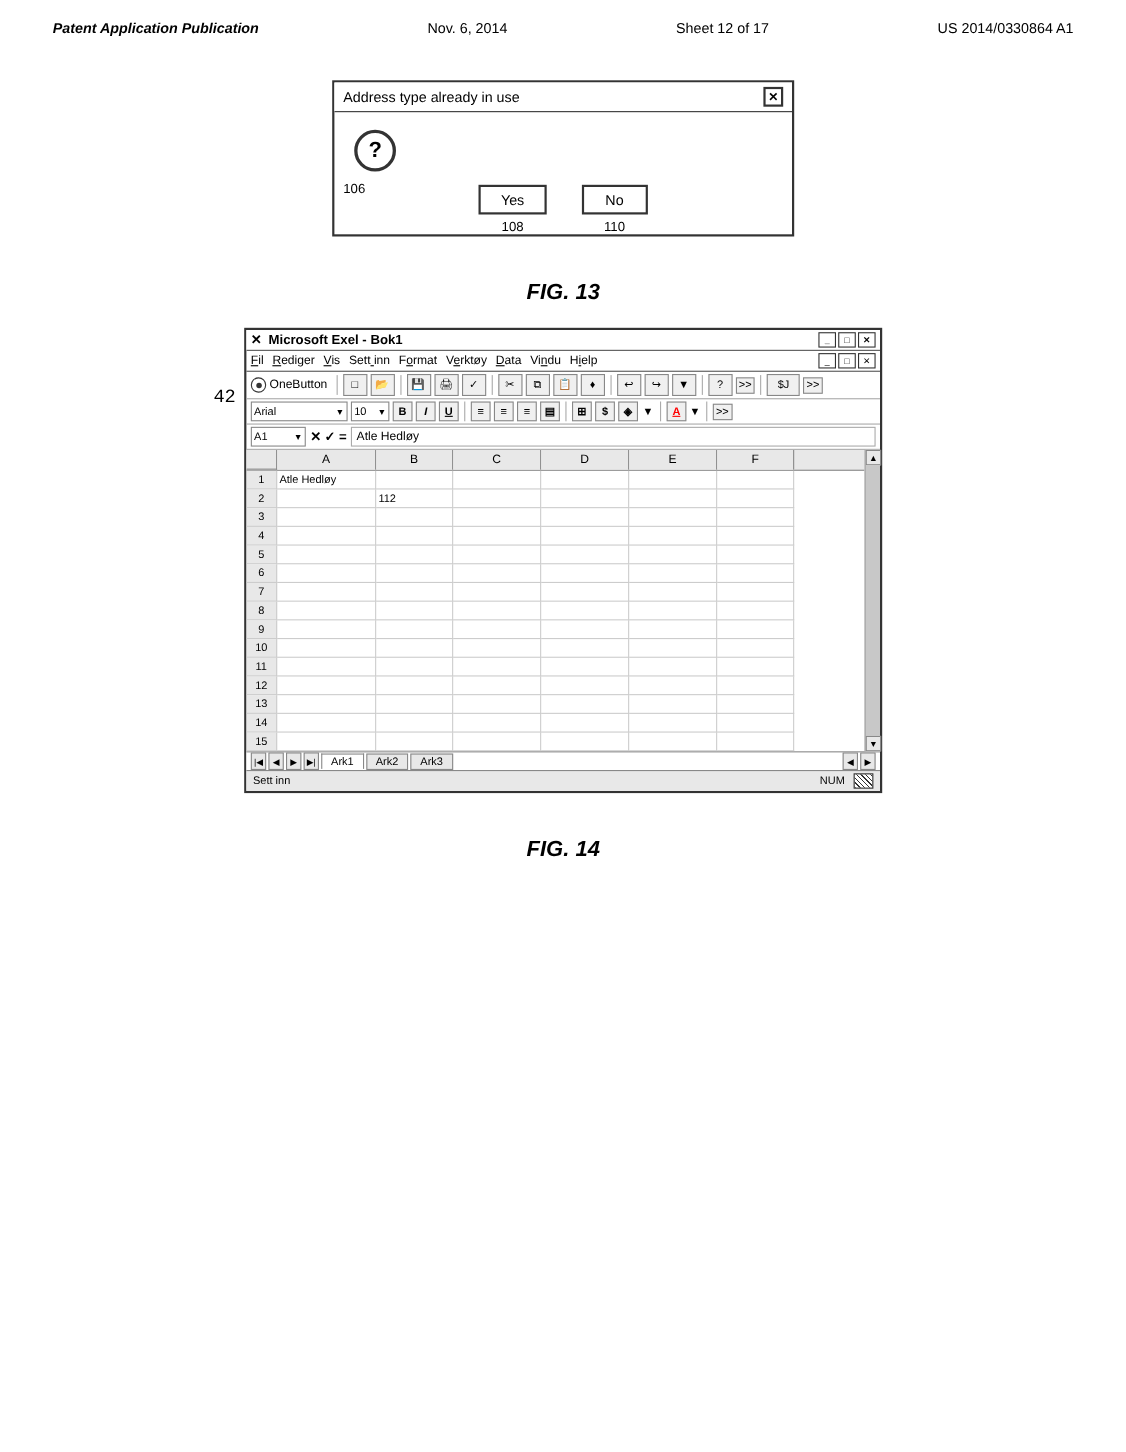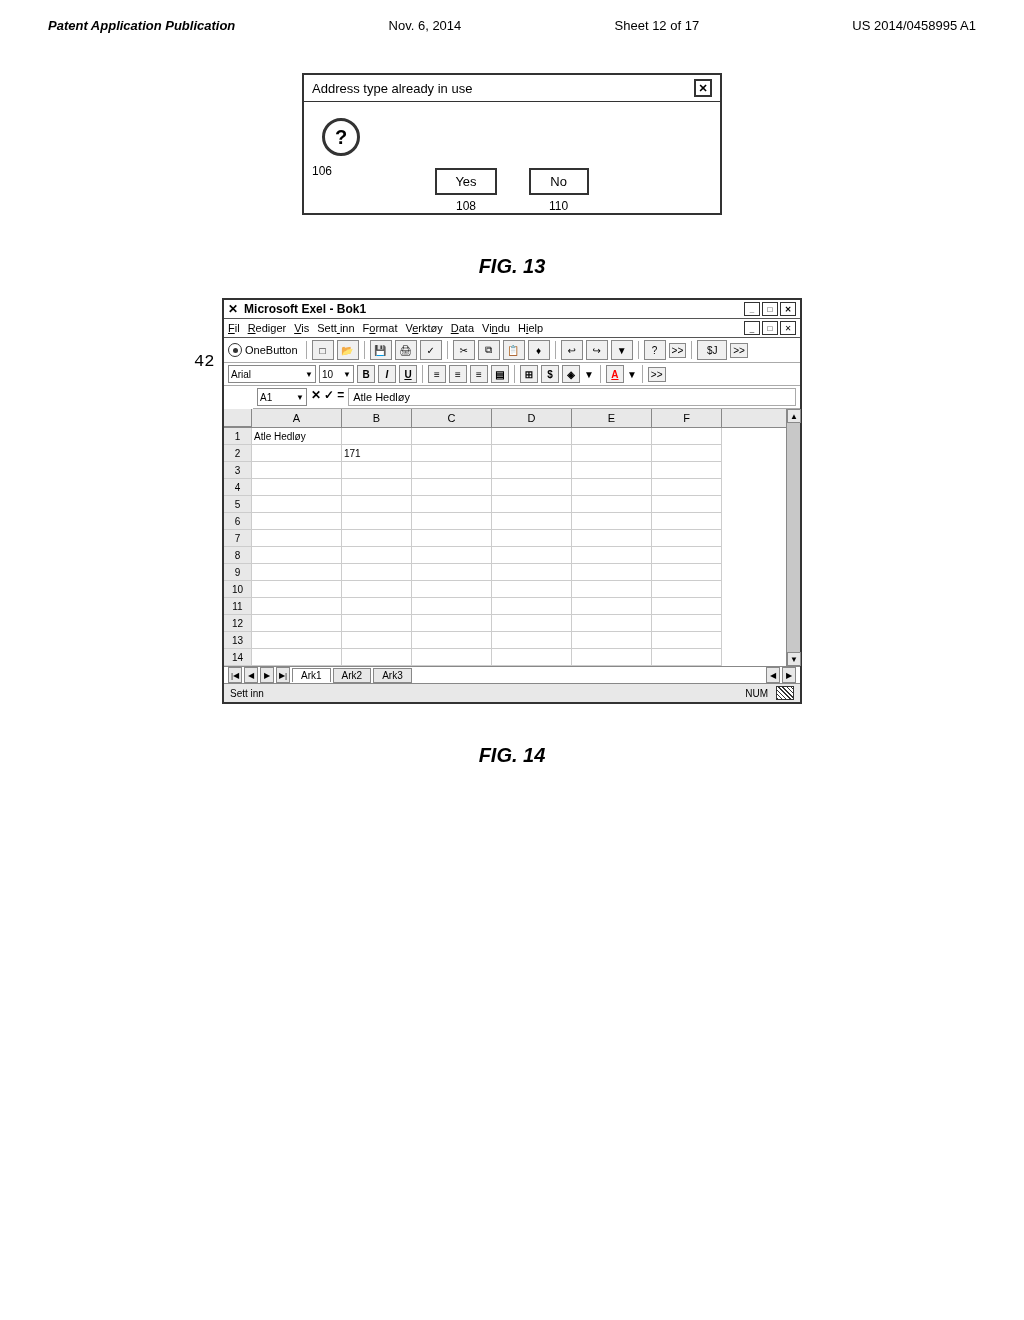--- a/index.html
+++ b/index.html
@@ -320,26 +320,25 @@
       align-items: center;
       justify-content: center;
       font-size: 10px;
       font-weight: bold;
       cursor: pointer;
       background: #f0f0f0;
     }
 
     .excel-formula-bar {
       display: flex;
-      align-items: flex-start;
+      align-items: center;
       padding: 2px 4px;
       border-bottom: 1px solid #aaa;
       gap: 4px;
       font-size: 11px;
-      margin-left: 29px;
     }
 
     .cell-ref-box {
       border: 1px solid #888;
       width: 50px;
       height: 18px;
       display: flex;
       align-items: center;
       justify-content: space-between;
       padding: 0 2px;
@@ -508,21 +507,21 @@
       border: 1px solid #333;
     }
   </style>
 </head>
 <body>
 
 <div class="page-header">
   <span class="left">Patent Application Publication</span>
   <span>Nov. 6, 2014</span>
   <span>Sheet 12 of 17</span>
-  <span>US 2014/0458995 A1</span>
+  <span>US 2014/0330864 A1</span>
 </div>
 
 <div class="fig13-container">
   <div class="dialog-box">
     <div class="dialog-title-bar">
       <span>Address type already in use</span>
       <div class="dialog-close-btn">
         <span>✕</span>
       </div>
     </div>
@@ -689,21 +688,21 @@
             <div class="grid-cell col-a">Atle Hedløy</div>
             <div class="grid-cell col-b"></div>
             <div class="grid-cell col-c"></div>
             <div class="grid-cell col-d"></div>
             <div class="grid-cell col-e"></div>
             <div class="grid-cell col-f"></div>
           </div>
           <div class="grid-row">
             <div class="grid-row-num">2</div>
             <div class="grid-cell col-a"></div>
-            <div class="grid-cell col-b">171</div>
+            <div class="grid-cell col-b">112</div>
             <div class="grid-cell col-c"></div>
             <div class="grid-cell col-d"></div>
             <div class="grid-cell col-e"></div>
             <div class="grid-cell col-f"></div>
           </div>
           <div class="grid-row">
               <div class="grid-row-num">3</div>
               <div class="grid-cell col-a"></div>
               <div class="grid-cell col-b"></div>
               <div class="grid-cell col-c"></div>
@@ -796,20 +795,29 @@
               <div class="grid-row-num">13</div>
               <div class="grid-cell col-a"></div>
               <div class="grid-cell col-b"></div>
               <div class="grid-cell col-c"></div>
               <div class="grid-cell col-d"></div>
               <div class="grid-cell col-e"></div>
               <div class="grid-cell col-f"></div>
             </div>
           <div class="grid-row">
               <div class="grid-row-num">14</div>
+              <div class="grid-cell col-a"></div>
+              <div class="grid-cell col-b"></div>
+              <div class="grid-cell col-c"></div>
+              <div class="grid-cell col-d"></div>
+              <div class="grid-cell col-e"></div>
+              <div class="grid-cell col-f"></div>
+            </div>
+          <div class="grid-row">
+              <div class="grid-row-num">15</div>
               <div class="grid-cell col-a"></div>
               <div class="grid-cell col-b"></div>
               <div class="grid-cell col-c"></div>
               <div class="grid-cell col-d"></div>
               <div class="grid-cell col-e"></div>
               <div class="grid-cell col-f"></div>
             </div>
         </div>
 
         <div style="width:14px; border-left:1px solid #888; display:flex; flex-direction:column; background:#e8e8e8;">

